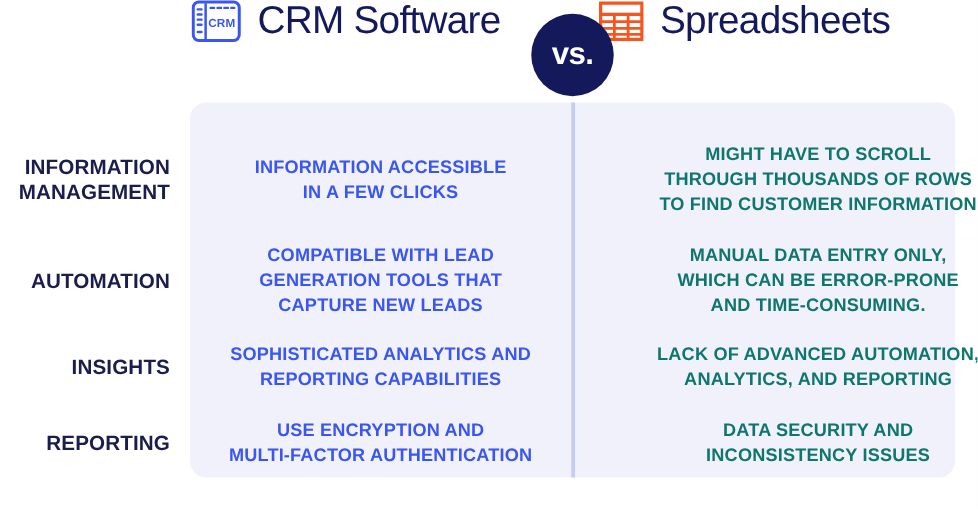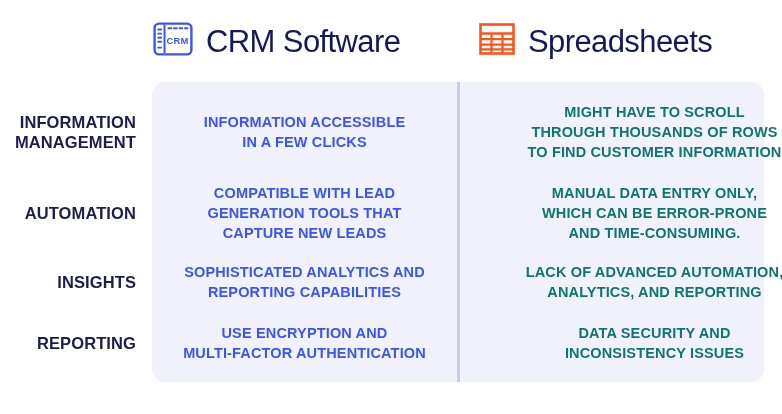--- a/index.html
+++ b/index.html
@@ -29,21 +29,21 @@
     top: 0;
     width: 782px;
     height: 82px;
   }
 
   .header-side {
     position: absolute;
     top: 0;
     height: 82px;
     display: flex;
-    align-items: center;
+    align-items: flex-start;
   }
   .header-left {
     left: 152px;
     width: 300px;
     justify-content: flex-start;
     padding-left: 1px;
   }
   .header-right {
     left: 479px;
     width: 284px;
@@ -105,21 +105,21 @@
     top: 0;
     width: 3px;
     height: 300px;
     background: #c5cdf6;
   }
 
   
   .rows {
     position: absolute;
     left: 0;
-    top: 82px;
+    top: 94px;
     width: 782px;
     height: 300px;
   }
 
   .row {
     position: absolute;
     left: 0;
     width: 782px;
     display: flex;
     align-items: center;
@@ -184,20 +184,23 @@
             <line x1="21.0" y1="6.3" x2="23.8" y2="6.3"></line>
             <line x1="26.5" y1="6.3" x2="29.3" y2="6.3"></line>
             <line x1="32.0" y1="6.3" x2="34.4" y2="6.3"></line>
           </g>
           <text x="24.5" y="21.6" text-anchor="middle" font-family="Liberation Sans, sans-serif" font-size="9.4" font-weight="700" fill="#3a56f0" letter-spacing="0.2">CRM</text>
         </svg>
       </span>
       <span class="header-title">CRM Software</span>
     </div>
 
+    <div class="vs-badge">
+      <span class="vs-label">vs.</span>
+    </div>
 
     <div class="header-side header-right">
       <span class="header-icon">
         <svg width="36" height="34" viewBox="0 0 36 34" xmlns="http://www.w3.org/2000/svg">
           <rect x="1.5" y="2.5" width="33" height="29" fill="none" stroke="#f8541f" stroke-width="2.6"></rect>
           <line x1="1.5" y1="11.5" x2="34.5" y2="11.5" stroke="#f8541f" stroke-width="2.6"></line>
           <line x1="1.5" y1="17.2" x2="34.5" y2="17.2" stroke="#f8541f" stroke-width="2.2"></line>
           <line x1="1.5" y1="22.6" x2="34.5" y2="22.6" stroke="#f8541f" stroke-width="2.2"></line>
           <line x1="1.5" y1="27.4" x2="34.5" y2="27.4" stroke="#f8541f" stroke-width="2.2"></line>
           <line x1="12.5" y1="11.5" x2="12.5" y2="31.5" stroke="#f8541f" stroke-width="2.2"></line>

